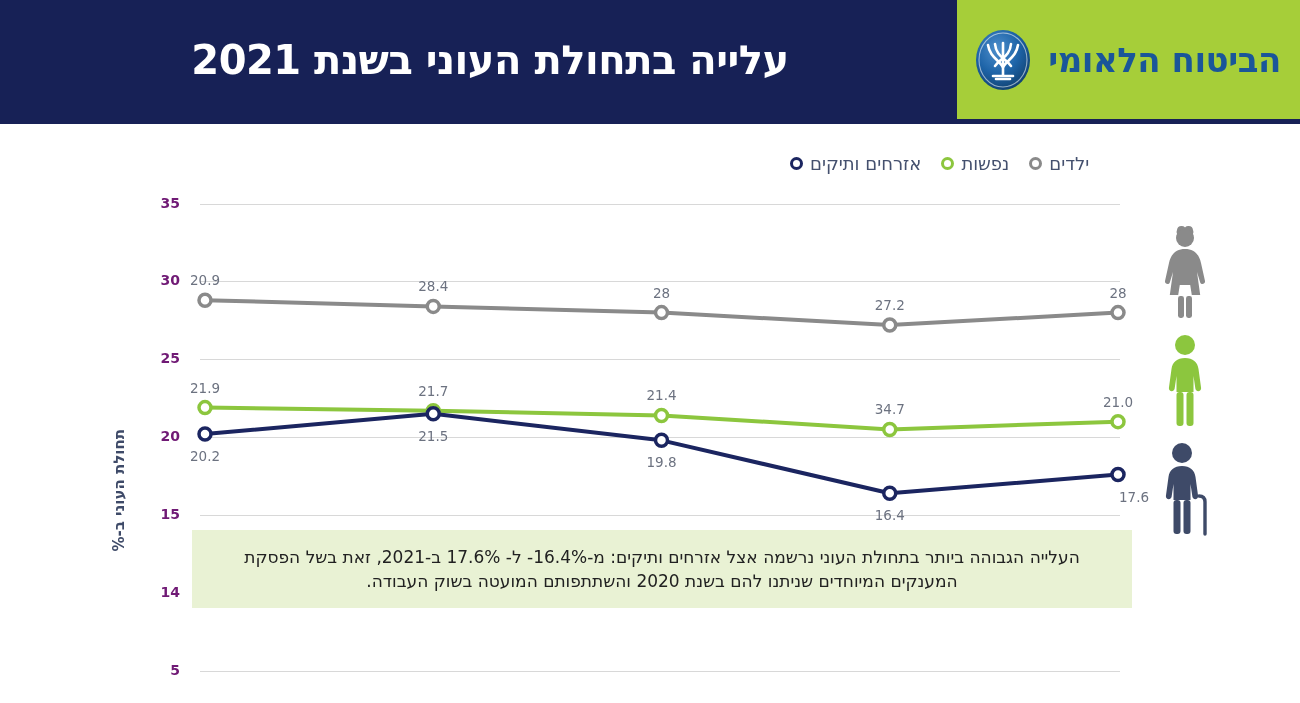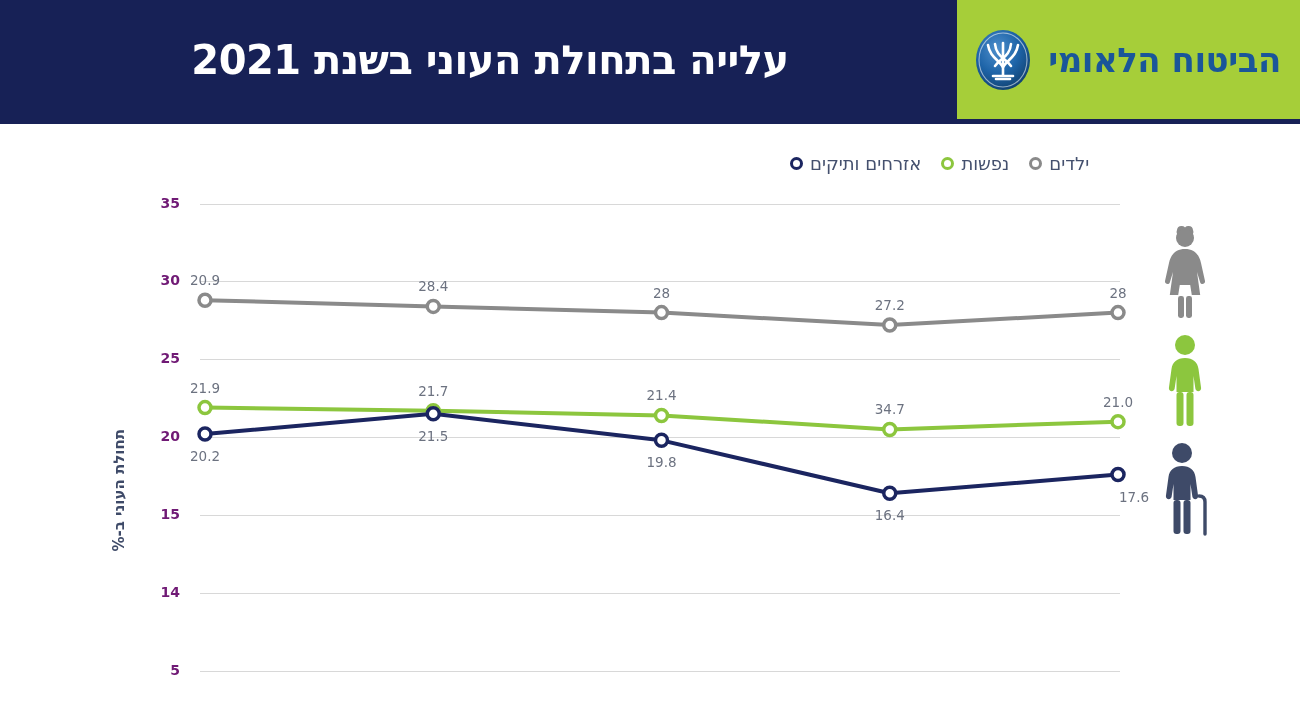--- a/index.html
+++ b/index.html
@@ -325,20 +325,23 @@
         <div class="dlabel" style="left: 661.5px; top: 271.406px;">21.4</div>
         <div class="dlabel" style="left: 889.75px; top: 285.424px;">34.7</div>
         <div class="dlabel" style="left: 1118px; top: 277.636px;">21.0</div>
         <div class="dlabel" style="left: 205px; top: 332.097px;">20.2</div>
         <div class="dlabel" style="left: 433.25px; top: 311.848px;">21.5</div>
         <div class="dlabel" style="left: 661.5px; top: 338.327px;">19.8</div>
         <div class="dlabel" style="left: 889.75px; top: 391.285px;">16.4</div>
         <div class="dlabel" style="left: 1118px; top: 372.594px; margin-left: 16px;">17.6</div>
       </div>
 
+    <div class="callout">
+      <div class="callout-text">העלייה הגבוהה ביותר בתחולת העוני נרשמה אצל אזרחים ותיקים: מ-16.4%- ל- 17.6% ב-2021, זאת בשל הפסקת המענקים המיוחדים שניתנו להם בשנת 2020 והשתתפותם המועטה בשוק העבודה.</div>
+    </div>
 
     <div class="pictos">
       <svg class="picto" style="top:0px;height:96px" viewBox="0 0 60 96">
         <g fill="#8A8A8A">
           <path d="M22 6 a4.5 4.5 0 1 1 5 5 l-2 1 -2 -1 a4.5 4.5 0 0 1 -1 -5z"></path>
           <path d="M38 6 a4.5 4.5 0 1 0 -5 5 l2 1 2 -1 a4.5 4.5 0 0 0 1 -5z"></path>
           <circle cx="30" cy="14" r="9"></circle>
           <path d="M30 25 c-9 0 -14 5 -16 14 l-4 18 c-0.6 3 3.6 4.4 4.8 1.6 L18 48 l-3.2 23 h8.4 l1.6 -10 h10.4 l1.6 10 h8.4 L42 48 l3.2 10.6 c1.2 2.8 5.4 1.4 4.8 -1.6 l-4 -18 c-2 -9 -7 -14 -16 -14z"></path>
           <rect x="23" y="72" width="6" height="22" rx="2.4"></rect>
           <rect x="31" y="72" width="6" height="22" rx="2.4"></rect>

